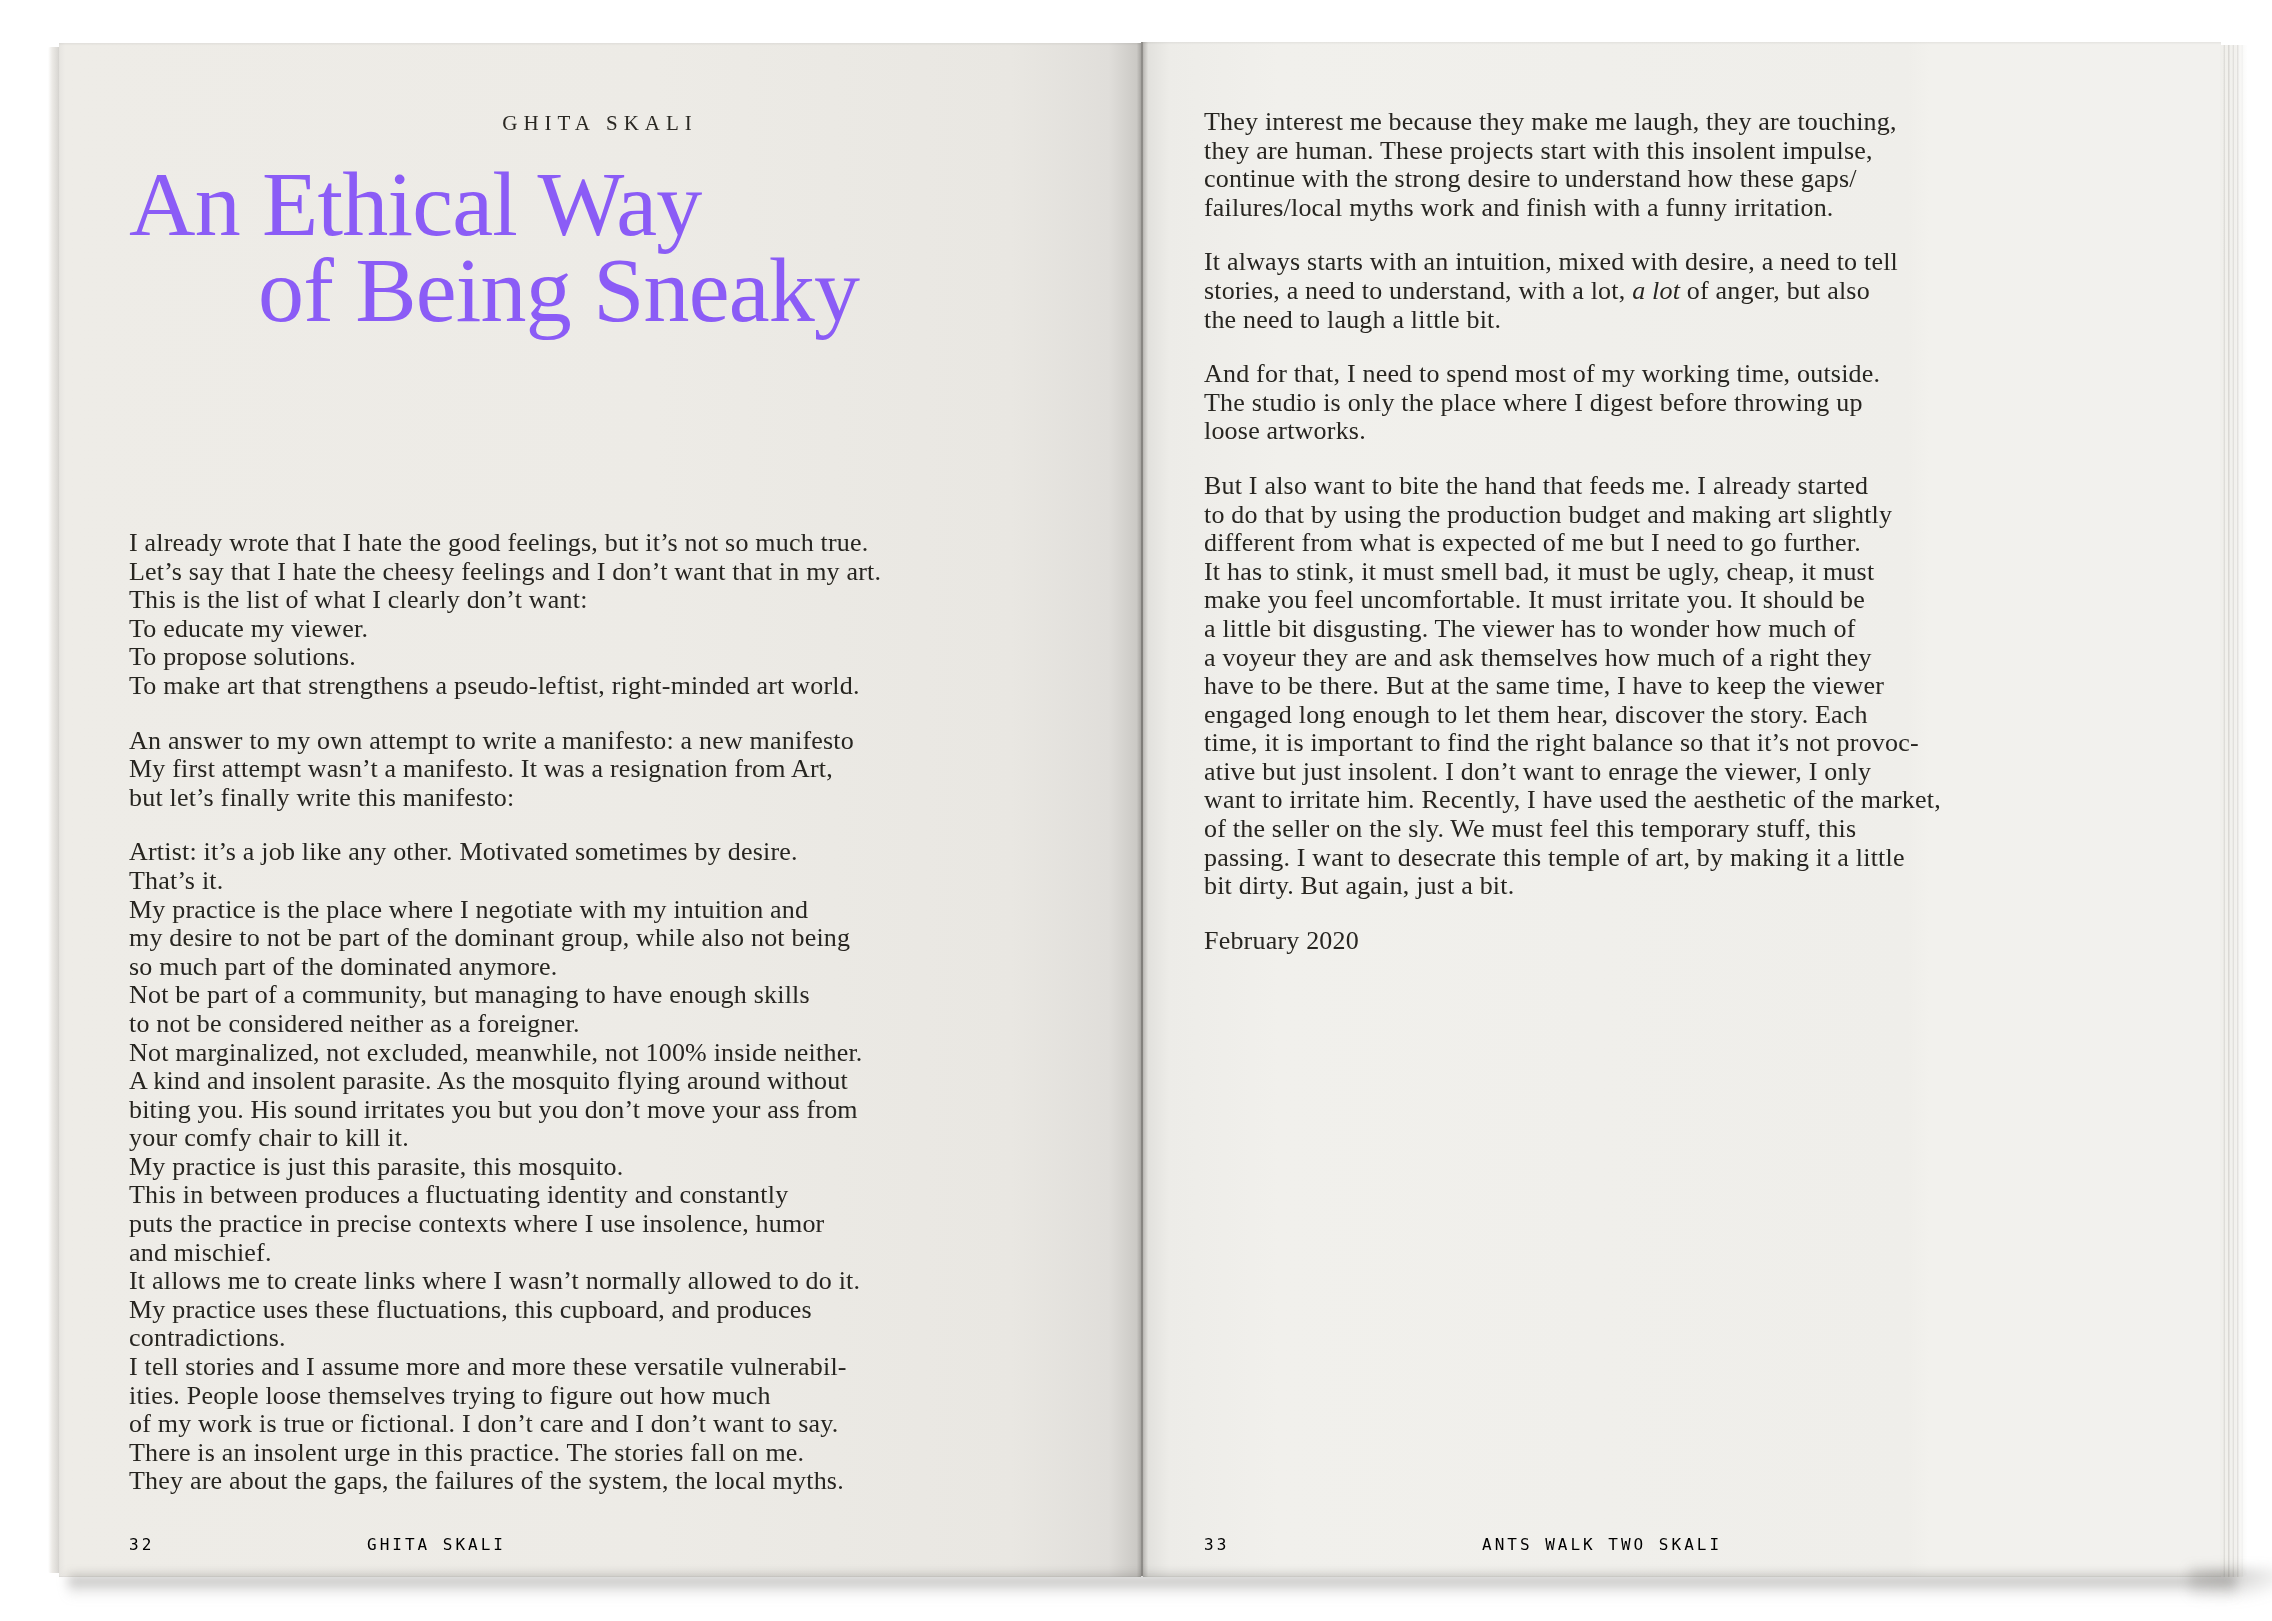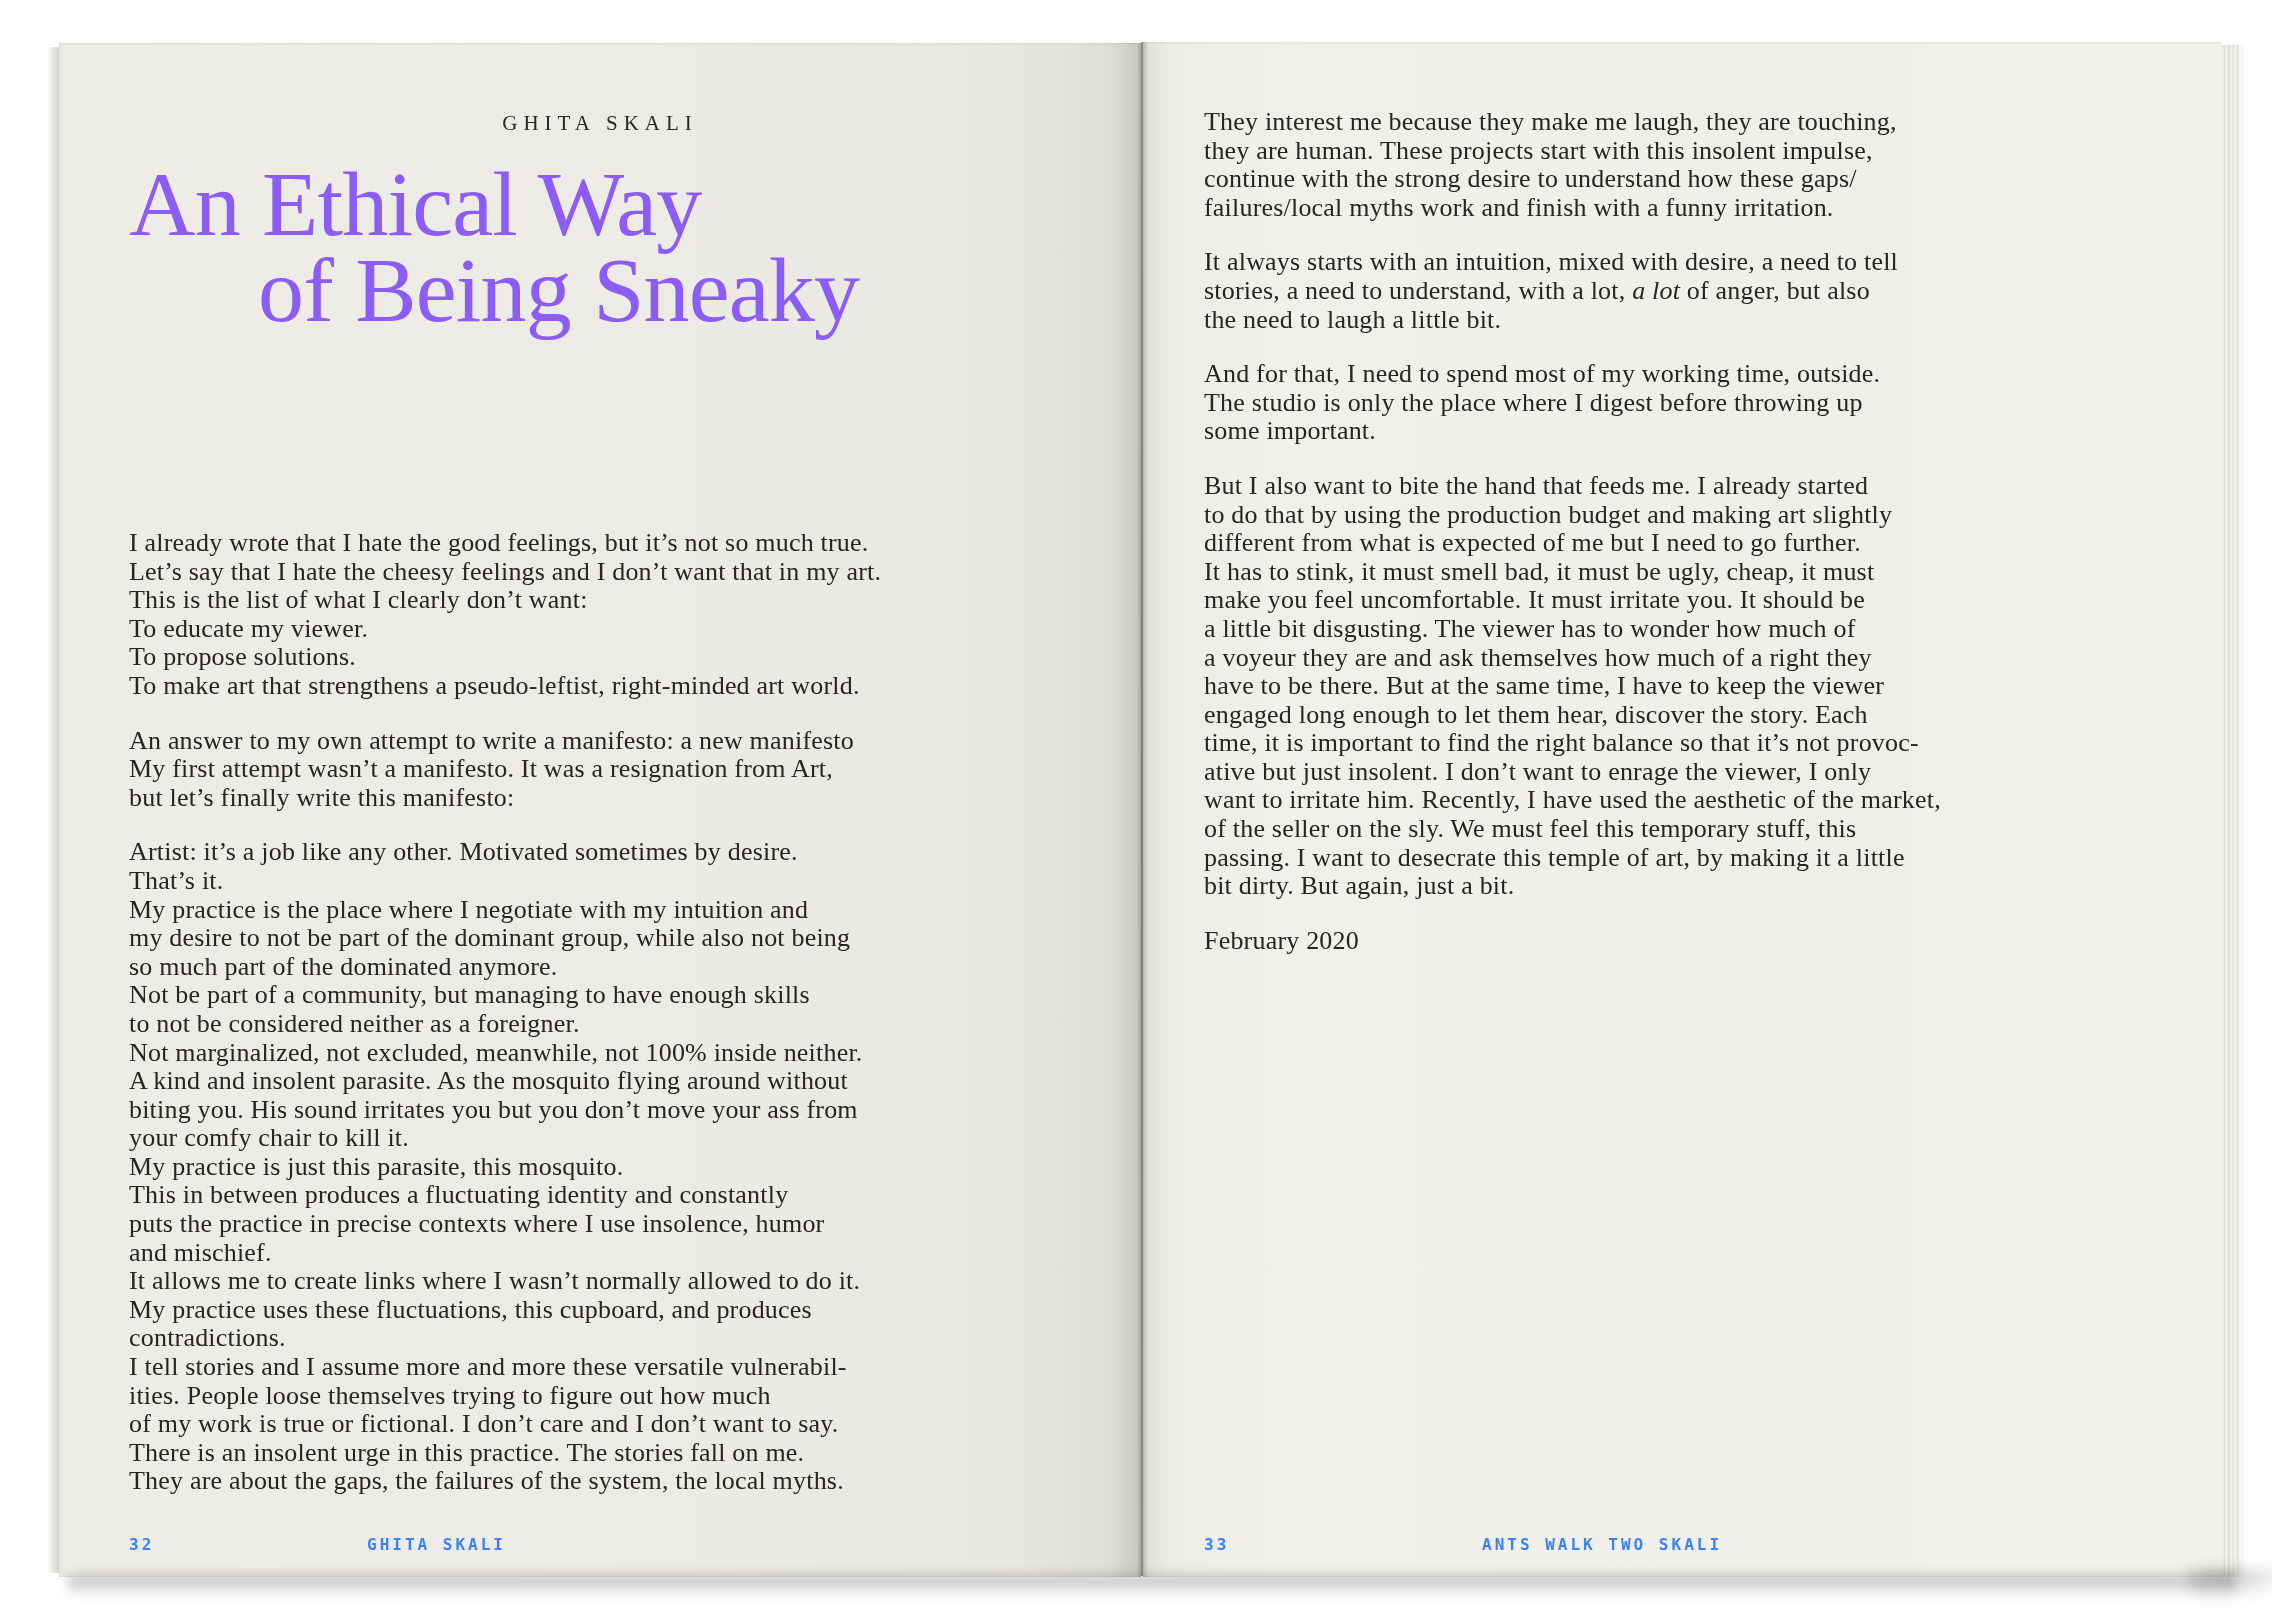--- a/index.html
+++ b/index.html
@@ -114,23 +114,23 @@
   }
   .para.rich { white-space: normal; }
   .para:last-child { margin-bottom: 12px; }
   em { font-style: italic; }
 
   .footer-row {
     position: absolute;
     top: 1535px;
     font-family: "DejaVu Sans Mono", monospace;
     font-size: 16px;
-    font-weight: 700;
+    font-weight: 400;
     letter-spacing: 3px;
-    color: #3b82f6;
+    color: #000000;
   }
   .footer-num-left   { left: 129px; }
   .footer-title-left { left: 367px; }
   .footer-num-right   { left: 1204px; }
   .footer-title-right { left: 1482px; }
 </style>
 </head>
 <body>
 
 <div class="page-stack-left"></div>
@@ -187,21 +187,21 @@
 <div class="footer-row footer-title-left">GHITA SKALI</div>
 
 <div class="body-text body-right">
   <div class="para">They interest me because they make me laugh, they are touching,
 they are human. These projects start with this insolent impulse,
 continue with the strong desire to understand how these gaps/
 failures/local myths work and finish with a funny irritation.</div>
   <p class="para rich"><span>It always starts with an intuition, mixed with desire, a need to tell</span><br><span>stories, a need to understand, with a lot, </span><em>a lot</em><span> of anger, but also</span><br><span>the need to laugh a little bit.</span></p>
   <div class="para">And for that, I need to spend most of my working time, outside.
 The studio is only the place where I digest before throwing up
-some important.</div>
+loose artworks.</div>
   <div class="para">But I also want to bite the hand that feeds me. I already started
 to do that by using the production budget and making art slightly
 different from what is expected of me but I need to go further.
 It has to stink, it must smell bad, it must be ugly, cheap, it must
 make you feel uncomfortable. It must irritate you. It should be
 a little bit disgusting. The viewer has to wonder how much of
 a voyeur they are and ask themselves how much of a right they
 have to be there. But at the same time, I have to keep the viewer
 engaged long enough to let them hear, discover the story. Each
 time, it is important to find the right balance so that it’s not provoc-

